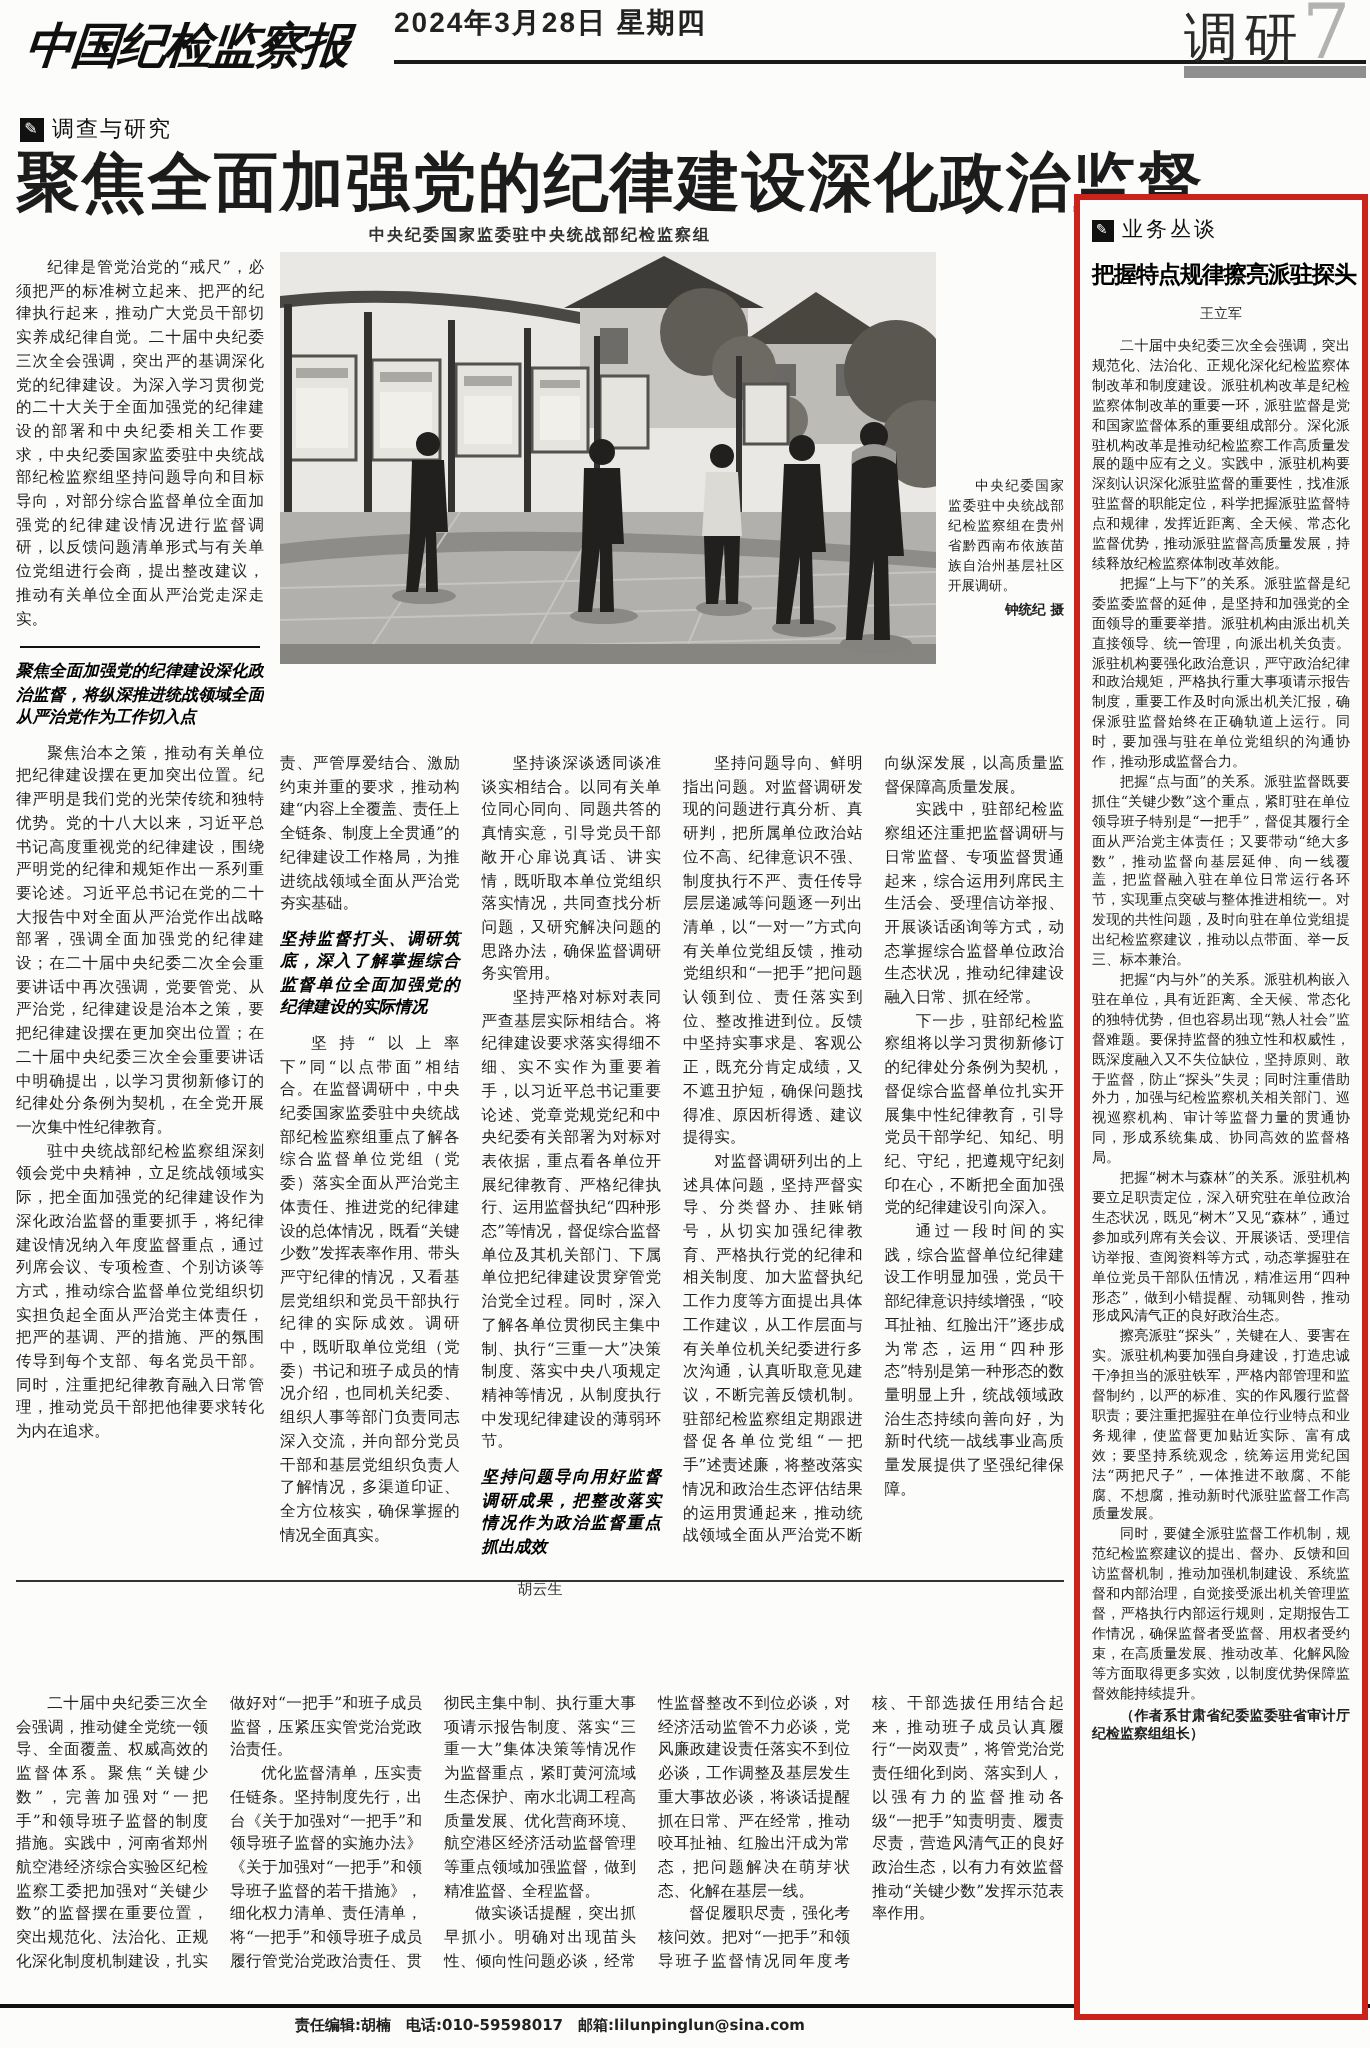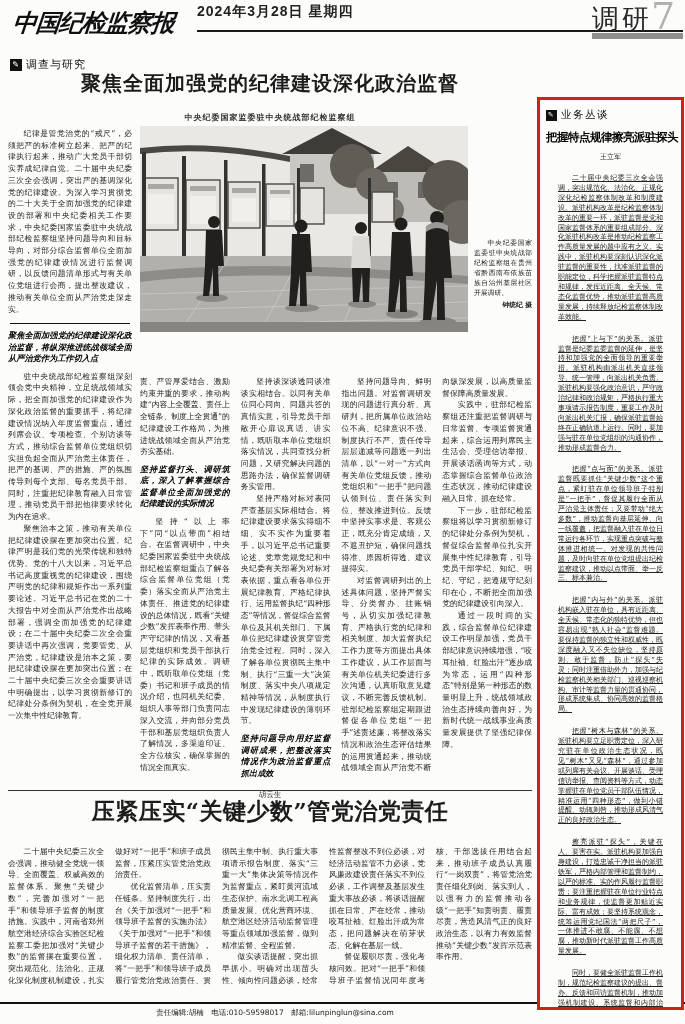--- a/index.html
+++ b/index.html
@@ -35,21 +35,21 @@
   .kicker { position:absolute; left:10px; top:57px; display:flex; align-items:center; gap:4px;
     font-size:11px; color:#111; letter-spacing:1px; }
   .kicker-icon {
     width:12px; height:12px; background:#111; color:#fff; font-size:8px;
     display:inline-flex; align-items:center; justify-content:center; flex:0 0 auto;
   }
 
   
   .main-title {
     position:absolute; left:8px; top:70px; width:524px; text-align:center;
-    font-size:20px; font-weight:900; letter-spacing:1px; white-space:nowrap;
+    font-size:32px; font-weight:900; letter-spacing:1px; white-space:nowrap;
   }
   .main-byline {
     position:absolute; left:8px; top:112px; width:524px; text-align:center;
     font-size:8px; font-weight:700; color:#333; letter-spacing:1px;font-family:Liberation Mono, monospace;
   }
   .bodytext { font-size:7.8px; line-height:11.7px; text-align:justify; color:#222; }
   .bodytext p { text-indent:2em; }
   .subhead { font-weight:700; font-size:8.2px; line-height:11.5px; text-indent:0 !important;
     margin:6px 0 !important; color:#000;font-style:italic; }
   .col1 { position:absolute; left:8px; top:128px; width:124px; height:660px; overflow:hidden; }
@@ -79,27 +79,27 @@
   
   .side-box { position:absolute; left:537px; top:97px; width:147px; height:913px;
     border:3px solid #c9231c; background:#fcfcfa; padding:6px 6px 4px 6px; overflow:hidden; z-index:3; }
   .side-kicker { display:flex; align-items:center; gap:4px; font-size:10.5px; letter-spacing:1.5px;
     color:#111; margin:2px 0 8px 0; }
   .side-kicker .kicker-icon { width:11px; height:11px; font-size:7px; }
   .side-title { font-size:11.5px; font-weight:900; letter-spacing:-0.5px; text-align:center;
     white-space:nowrap; margin-bottom:7px; color:#000; }
   .side-author { text-align:center; font-size:7px; color:#333; margin-bottom:7px; }
   .side-body { font-size:7px; line-height:9.9px; text-align:justify; color:#222; }
-  .side-body p { text-indent:2em; margin:12px;text-decoration:underline; }
+  .side-body p { text-indent:2em; margin:0; }
   .side-note { font-weight:700; }
 
   
   .footer-rule { position:absolute; left:0; top:1002px; width:685px; height:1.5px; background:#111; z-index:1; }
   .footer-text { position:absolute; left:0; top:1008px; width:550px; text-align:center;
-    font-size:7.5px; font-weight:400; color:#222;
+    font-size:7.5px; font-weight:700; color:#222;
     font-family:"DejaVu Sans","Liberation Sans",sans-serif; }
 </style>
 </head>
 <body>
 
 <div class="page">
 
   <div class="masthead">中国纪检监察报</div>
   <div class="date-line">2024年3月28日  星期四</div>
   <div class="header-rule"></div>
@@ -112,22 +112,22 @@
     <span>调查与研究</span>
   </div>
 
   <h1 class="main-title">聚焦全面加强党的纪律建设深化政治监督</h1>
   <div class="main-byline">中央纪委国家监委驻中央统战部纪检监察组</div>
 
   <div class="col1 bodytext">
     <p>纪律是管党治党的“戒尺”，必须把严的标准树立起来、把严的纪律执行起来，推动广大党员干部切实养成纪律自觉。二十届中央纪委三次全会强调，突出严的基调深化党的纪律建设。为深入学习贯彻党的二十大关于全面加强党的纪律建设的部署和中央纪委相关工作要求，中央纪委国家监委驻中央统战部纪检监察组坚持问题导向和目标导向，对部分综合监督单位全面加强党的纪律建设情况进行监督调研，以反馈问题清单形式与有关单位党组进行会商，提出整改建议，推动有关单位全面从严治党走深走实。</p>
     <hr class="col-divider">
     <p class="subhead">聚焦全面加强党的纪律建设深化政治监督，将纵深推进统战领域全面从严治党作为工作切入点</p>
+    <p>聚焦治本之策，推动有关单位把纪律建设摆在更加突出位置。纪律严明是我们党的光荣传统和独特优势。党的十八大以来，习近平总书记高度重视党的纪律建设，围绕严明党的纪律和规矩作出一系列重要论述。习近平总书记在党的二十大报告中对全面从严治党作出战略部署，强调全面加强党的纪律建设；在二十届中央纪委二次全会重要讲话中再次强调，党要管党、从严治党，纪律建设是治本之策，要把纪律建设摆在更加突出位置；在二十届中央纪委三次全会重要讲话中明确提出，以学习贯彻新修订的纪律处分条例为契机，在全党开展一次集中性纪律教育。</p>
     <p>驻中央统战部纪检监察组深刻领会党中央精神，立足统战领域实际，把全面加强党的纪律建设作为深化政治监督的重要抓手，将纪律建设情况纳入年度监督重点，通过列席会议、专项检查、个别访谈等方式，推动综合监督单位党组织切实担负起全面从严治党主体责任，把严的基调、严的措施、严的氛围传导到每个支部、每名党员干部。同时，注重把纪律教育融入日常管理，推动党员干部把他律要求转化为内在追求。</p>
-    <p>聚焦治本之策，推动有关单位把纪律建设摆在更加突出位置。纪律严明是我们党的光荣传统和独特优势。党的十八大以来，习近平总书记高度重视党的纪律建设，围绕严明党的纪律和规矩作出一系列重要论述。习近平总书记在党的二十大报告中对全面从严治党作出战略部署，强调全面加强党的纪律建设；在二十届中央纪委二次全会重要讲话中再次强调，党要管党、从严治党，纪律建设是治本之策，要把纪律建设摆在更加突出位置；在二十届中央纪委三次全会重要讲话中明确提出，以学习贯彻新修订的纪律处分条例为契机，在全党开展一次集中性纪律教育。</p>
   </div>
 
   <figure class="photo">
     <svg width="328" height="206" viewBox="0 0 328 206" xmlns="http://www.w3.org/2000/svg">
       <rect width="328" height="206" fill="#e9e8e4"></rect>
 
       <rect x="150" y="26" width="84" height="62" fill="#c9c7c2"></rect>
       <polygon points="142,28 192,2 242,28" fill="#3d3c39"></polygon>
       <rect x="160" y="38" width="14" height="18" fill="#6e6c68"></rect>
       <rect x="206" y="38" width="14" height="18" fill="#6e6c68"></rect>
@@ -220,21 +220,20 @@
     <p>坚持严格对标对表同严查基层实际相结合。将纪律建设要求落实得细不细、实不实作为重要着手，以习近平总书记重要论述、党章党规党纪和中央纪委有关部署为对标对表依据，重点看各单位开展纪律教育、严格纪律执行、运用监督执纪“四种形态”等情况，督促综合监督单位及其机关部门、下属单位把纪律建设贯穿管党治党全过程。同时，深入了解各单位贯彻民主集中制、执行“三重一大”决策制度、落实中央八项规定精神等情况，从制度执行中发现纪律建设的薄弱环节。</p>
     <p class="subhead">坚持问题导向用好监督调研成果，把整改落实情况作为政治监督重点抓出成效</p>
     <p>坚持问题导向、鲜明指出问题。对监督调研发现的问题进行真分析、真研判，把所属单位政治站位不高、纪律意识不强、制度执行不严、责任传导层层递减等问题逐一列出清单，以“一对一”方式向有关单位党组反馈，推动党组织和“一把手”把问题认领到位、责任落实到位、整改推进到位。反馈中坚持实事求是、客观公正，既充分肯定成绩，又不遮丑护短，确保问题找得准、原因析得透、建议提得实。</p>
     <p>对监督调研列出的上述具体问题，坚持严督实导、分类督办、挂账销号，从切实加强纪律教育、严格执行党的纪律和相关制度、加大监督执纪工作力度等方面提出具体工作建议，从工作层面与有关单位机关纪委进行多次沟通，认真听取意见建议，不断完善反馈机制。驻部纪检监察组定期跟进督促各单位党组“一把手”述责述廉，将整改落实情况和政治生态评估结果的运用贯通起来，推动统战领域全面从严治党不断向纵深发展，以高质量监督保障高质量发展。</p>
     <p>实践中，驻部纪检监察组还注重把监督调研与日常监督、专项监督贯通起来，综合运用列席民主生活会、受理信访举报、开展谈话函询等方式，动态掌握综合监督单位政治生态状况，推动纪律建设融入日常、抓在经常。</p>
     <p>下一步，驻部纪检监察组将以学习贯彻新修订的纪律处分条例为契机，督促综合监督单位扎实开展集中性纪律教育，引导党员干部学纪、知纪、明纪、守纪，把遵规守纪刻印在心，不断把全面加强党的纪律建设引向深入。</p>
     <p>通过一段时间的实践，综合监督单位纪律建设工作明显加强，党员干部纪律意识持续增强，“咬耳扯袖、红脸出汗”逐步成为常态，运用“四种形态”特别是第一种形态的数量明显上升，统战领域政治生态持续向善向好，为新时代统一战线事业高质量发展提供了坚强纪律保障。</p>
   </div>
 
   <div class="bottom-rule"></div>
-  <h2 class="bottom-title">压紧压实“关键少数”管党治党责任</h2>
   <div class="bottom-author">胡云生</div>
   <div class="cols5 bodytext">
     <p>二十届中央纪委三次全会强调，推动健全党统一领导、全面覆盖、权威高效的监督体系。聚焦“关键少数”，完善加强对“一把手”和领导班子监督的制度措施。实践中，河南省郑州航空港经济综合实验区纪检监察工委把加强对“关键少数”的监督摆在重要位置，突出规范化、法治化、正规化深化制度机制建设，扎实做好对“一把手”和班子成员监督，压紧压实管党治党政治责任。</p>
     <p>优化监督清单，压实责任链条。坚持制度先行，出台《关于加强对“一把手”和领导班子监督的实施办法》《关于加强对“一把手”和领导班子监督的若干措施》，细化权力清单、责任清单，将“一把手”和领导班子成员履行管党治党政治责任、贯彻民主集中制、执行重大事项请示报告制度、落实“三重一大”集体决策等情况作为监督重点，紧盯黄河流域生态保护、南水北调工程高质量发展、优化营商环境、航空港区经济活动监督管理等重点领域加强监督，做到精准监督、全程监督。</p>
     <p>做实谈话提醒，突出抓早抓小。明确对出现苗头性、倾向性问题必谈，经常性监督整改不到位必谈，对经济活动监管不力必谈，党风廉政建设责任落实不到位必谈，工作调整及基层发生重大事故必谈，将谈话提醒抓在日常、严在经常，推动咬耳扯袖、红脸出汗成为常态，把问题解决在萌芽状态、化解在基层一线。</p>
     <p>督促履职尽责，强化考核问效。把对“一把手”和领导班子监督情况同年度考核、干部选拔任用结合起来，推动班子成员认真履行“一岗双责”，将管党治党责任细化到岗、落实到人，以强有力的监督推动各级“一把手”知责明责、履责尽责，营造风清气正的良好政治生态，以有力有效监督推动“关键少数”发挥示范表率作用。</p>
   </div>
 
   <aside class="side-box">
     <div class="side-kicker">

